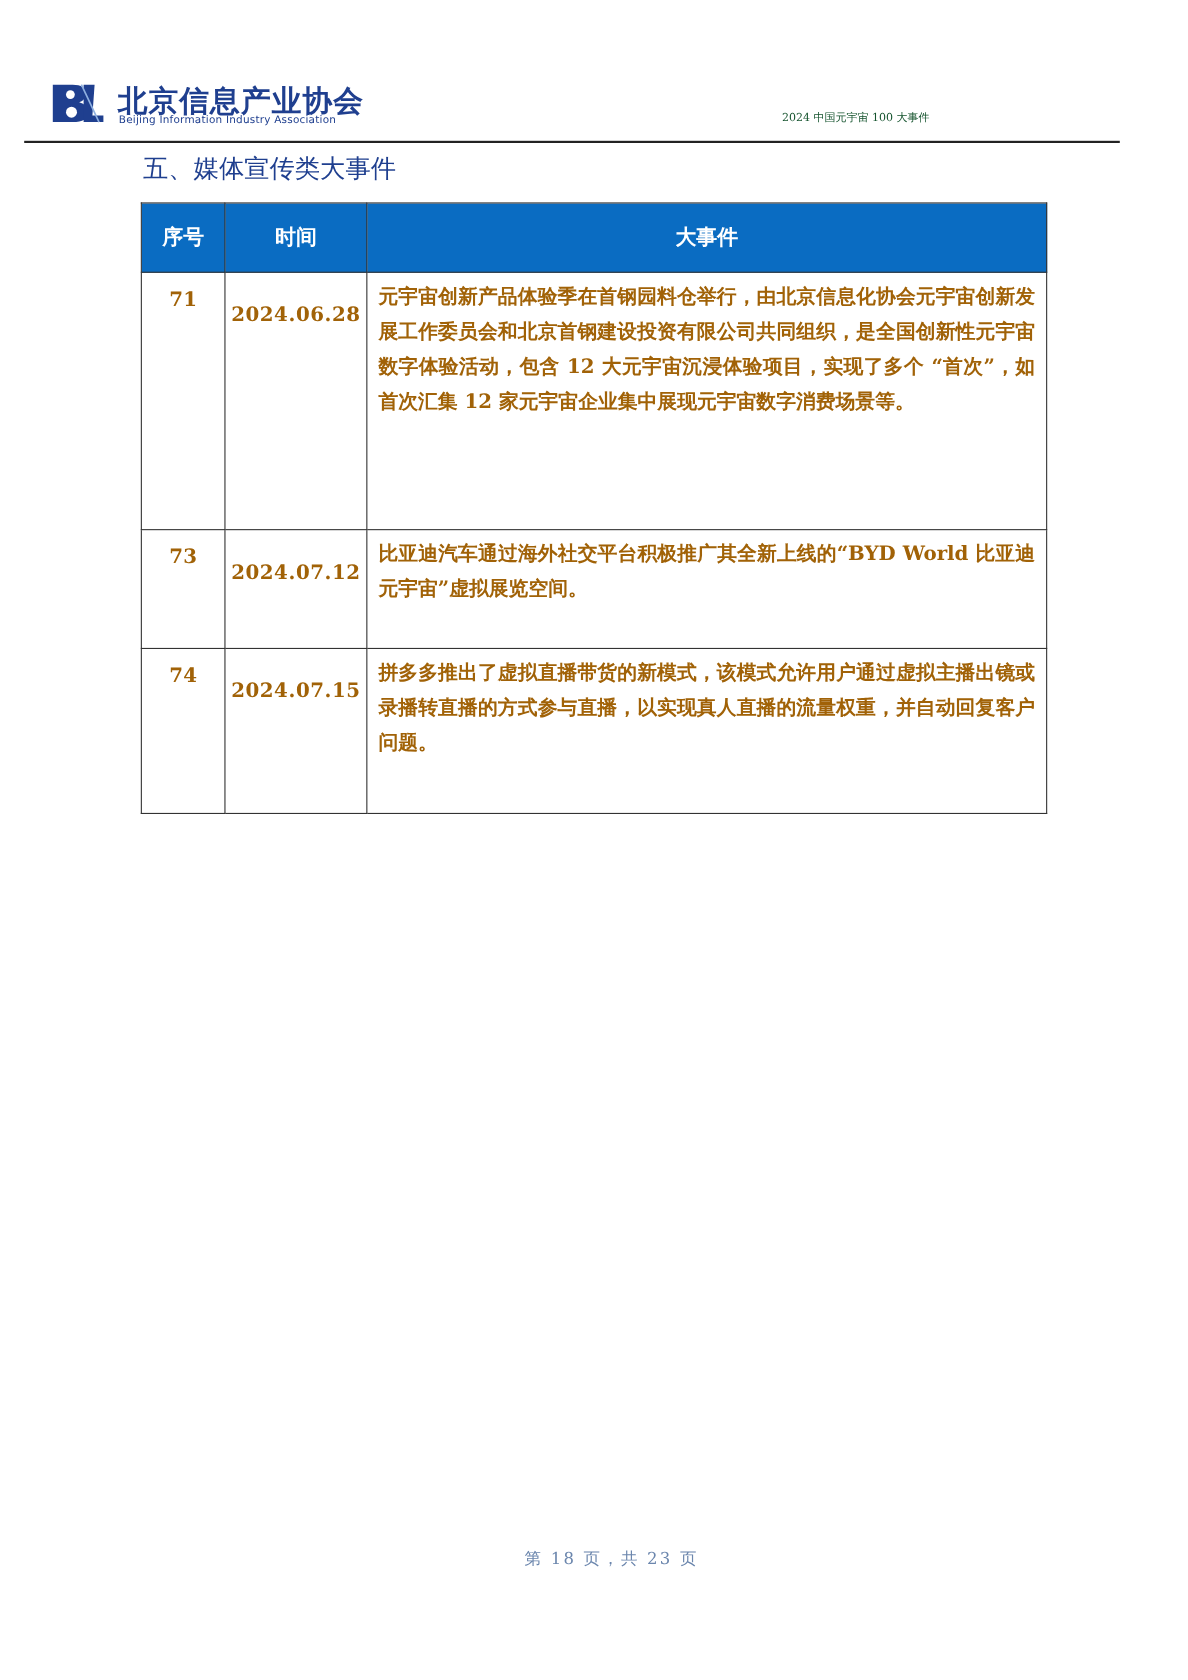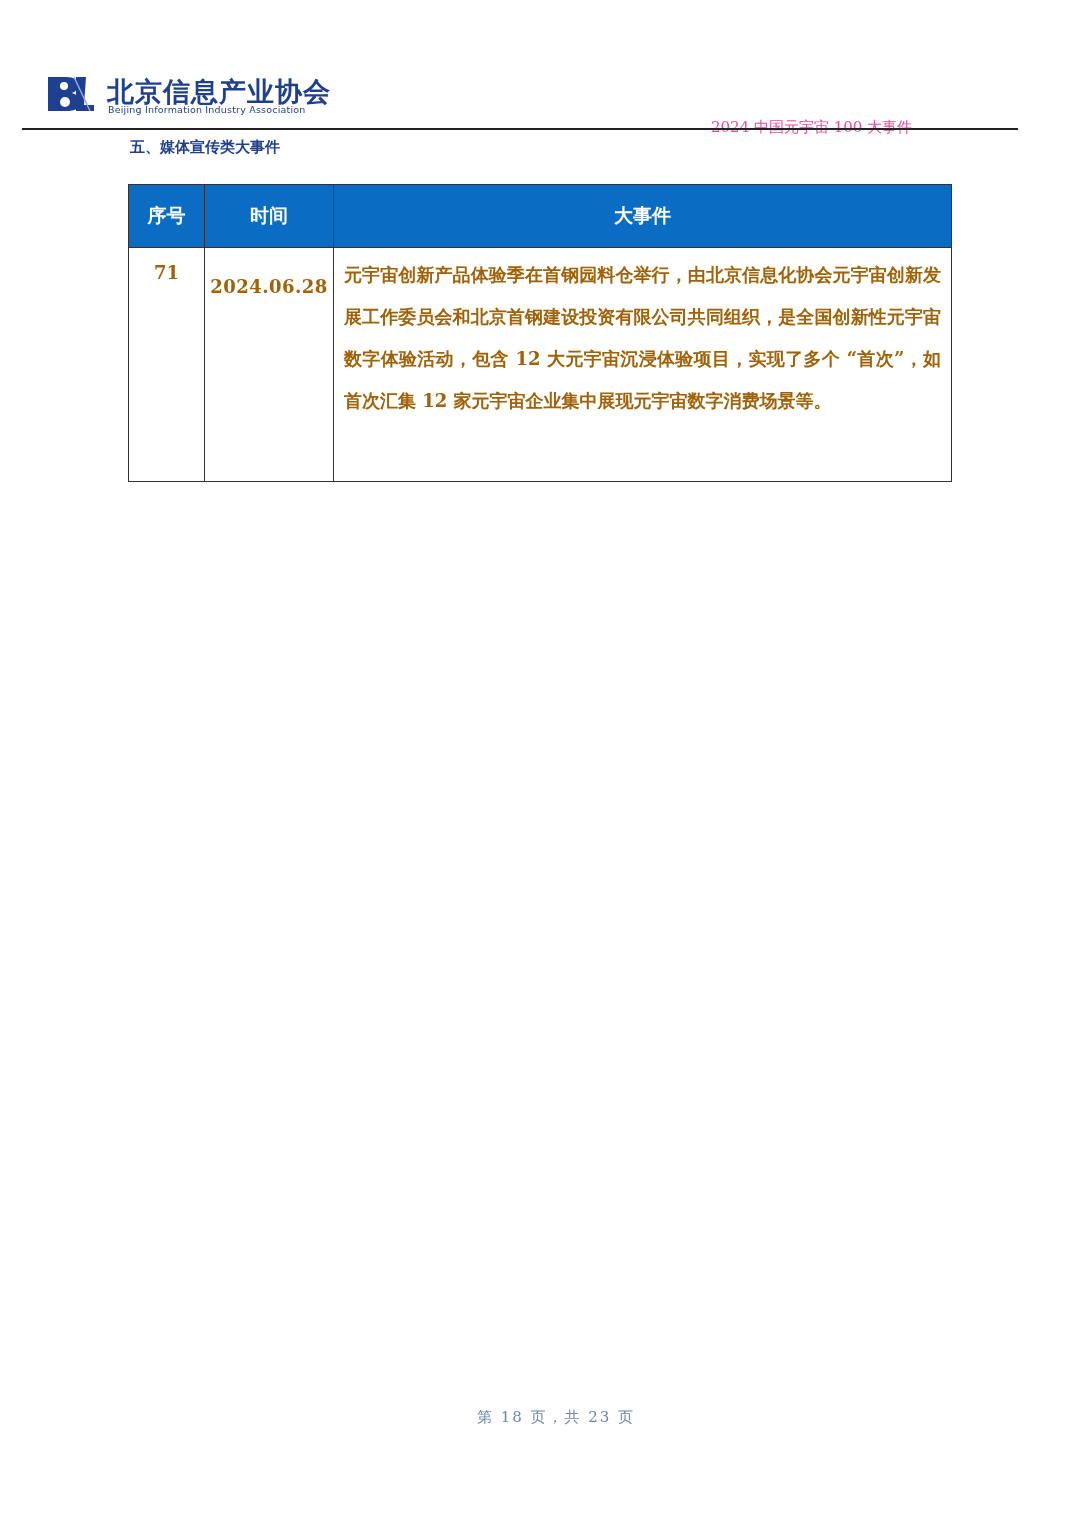--- a/index.html
+++ b/index.html
@@ -2,32 +2,32 @@
 <html><head>
   <meta charset="utf-8">
   <style>
     html, body { margin: 0; padding: 0; background: #ffffff; }
     body { width: 1080px; height: 1527px; position: relative; overflow: hidden; font-family: "DejaVu Serif", "Liberation Serif", serif; color: #222; }
 
     .header { position: absolute; left: 0; top: 0; width: 1080px; height: 132px; }
     .logo-mark { position: absolute; left: 46px; top: 75px; width: 50px; height: 38px; }
     .logo-cn { position: absolute; left: 107px; top: 74px; font-family: "DejaVu Sans", sans-serif; font-weight: bold; font-size: 27px; color: #1f3f8f; letter-spacing: 1px; }
     .logo-en { position: absolute; left: 108px; top: 104px; font-family: "DejaVu Sans", sans-serif; font-weight: normal; font-size: 9.5px; color: #1f3f8f; letter-spacing: 0.2px; }
-    .doc-title { position: absolute; left: 711px; top: 118px; font-size: 15px; color: #ec4899; }
+    .doc-title { position: absolute; left: 711px; top: 100px; font-size: 10px; color: #14532d; }
     .header-rule { position: absolute; left: 22px; top: 128px; width: 996px; height: 2px; background: #222; }
 
-    .section-title { position: absolute; left: 130px; top: 138px; font-family: "DejaVu Sans", sans-serif; font-weight: bold; font-size: 15px; color: #1f3f8f; }
+    .section-title { position: absolute; left: 130px; top: 138px; font-family: "DejaVu Sans", sans-serif; font-weight: normal; font-size: 23px; color: #1f3f8f; }
 
     table.events { position: absolute; left: 128px; top: 184px; width: 823px; border-collapse: collapse; table-layout: fixed; }
     table.events th, table.events td { border: 1.5px solid #333; }
     table.events th { background: #0a6cc2; color: #fff; font-family: "DejaVu Sans", sans-serif; font-weight: bold; font-size: 19px; height: 62px; text-align: center; padding: 0; margin-top: 42px; }
     table.events td { vertical-align: top; font-size: 18px; color: #a16207; font-weight: bold; }
     td.c-no { text-align: center; padding-top: 14px; }
     td.c-date { text-align: center; padding-top: 28px; letter-spacing: 0.5px; }
-    td.c-event { padding: 6px 10px 24px 10px; line-height: 42px; text-align: justify; }
+    td.c-event { padding: 6px 10px 24px 10px; line-height: 32px; text-align: justify; }
 
     .footer { position: absolute; left: 0; top: 1408px; width: 1112px; text-align: center; font-size: 15px; color: #6b86ad; letter-spacing: 2px; }
   </style>
 </head>
 <body>
 
 <div class="header">
   <svg class="logo-mark" viewBox="0 0 50 38">
     <path d="M2 2 H20 Q32 2 32 10 Q32 16 26 18 Q34 20 34 28 Q34 36 20 36 H2 Z" fill="#1f3f8f"></path>
     <circle cx="18" cy="11" r="4" fill="#fff"></circle>
@@ -55,16 +55,26 @@
       <th>时间</th>
       <th>大事件</th>
     </tr>
   </thead>
   <tbody>
     <tr style="height:234px">
       <td class="c-no">71</td>
       <td class="c-date">2024.06.28</td>
       <td class="c-event">元宇宙创新产品体验季在首钢园料仓举行，由北京信息化协会元宇宙创新发展工作委员会和北京首钢建设投资有限公司共同组织，是全国创新性元宇宙数字体验活动，包含 12 大元宇宙沉浸体验项目，实现了多个 “首次”，如首次汇集 12 家元宇宙企业集中展现元宇宙数字消费场景等。</td>
     </tr>
+    <tr style="height:108px">
+      <td class="c-no">73</td>
+      <td class="c-date">2024.07.12</td>
+      <td class="c-event">比亚迪汽车通过海外社交平台积极推广其全新上线的“BYD World 比亚迪元宇宙”虚拟展览空间。</td>
+    </tr>
+    <tr style="height:150px">
+      <td class="c-no">74</td>
+      <td class="c-date">2024.07.15</td>
+      <td class="c-event">拼多多推出了虚拟直播带货的新模式，该模式允许用户通过虚拟主播出镜或录播转直播的方式参与直播，以实现真人直播的流量权重，并自动回复客户问题。</td>
+    </tr>
   </tbody>
 </table>
 
 <div class="footer">第 18 页，共 23 页</div>
 
 </body></html>

